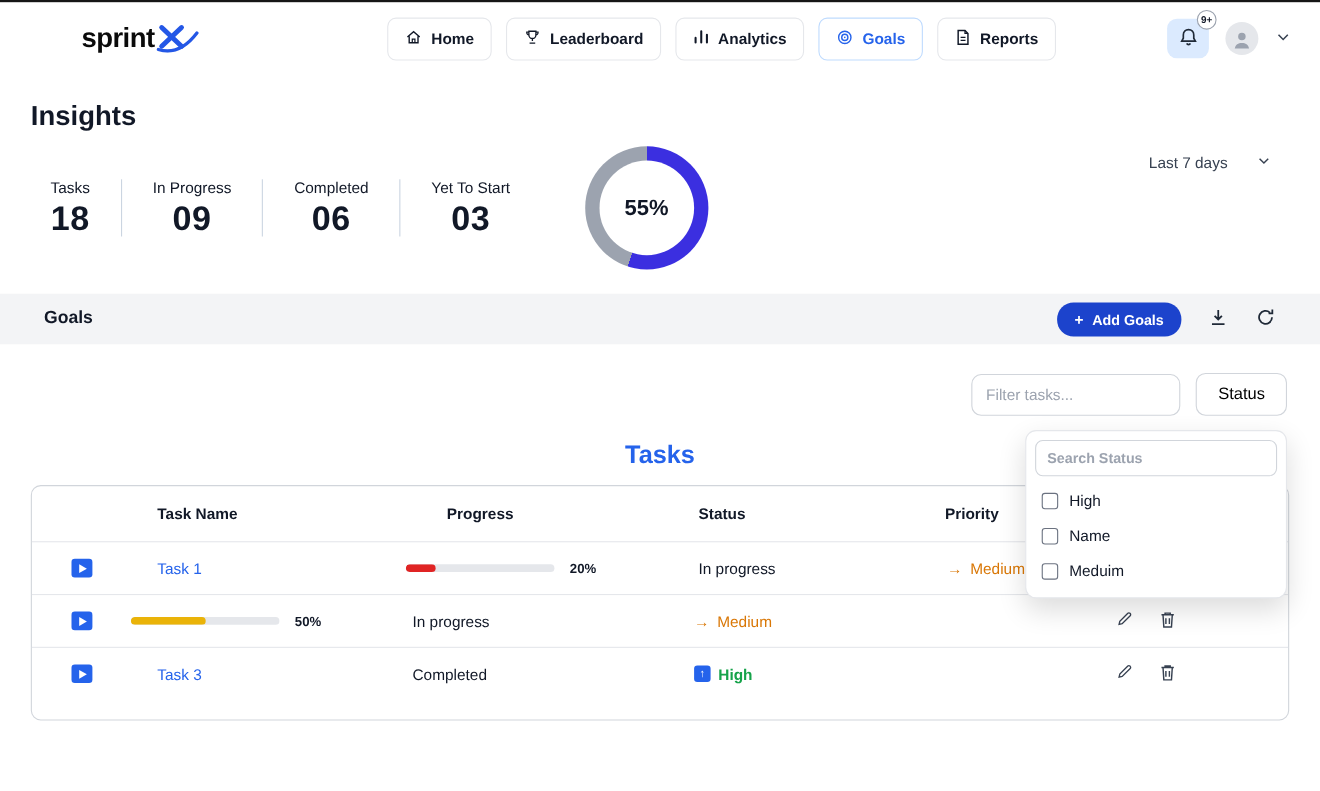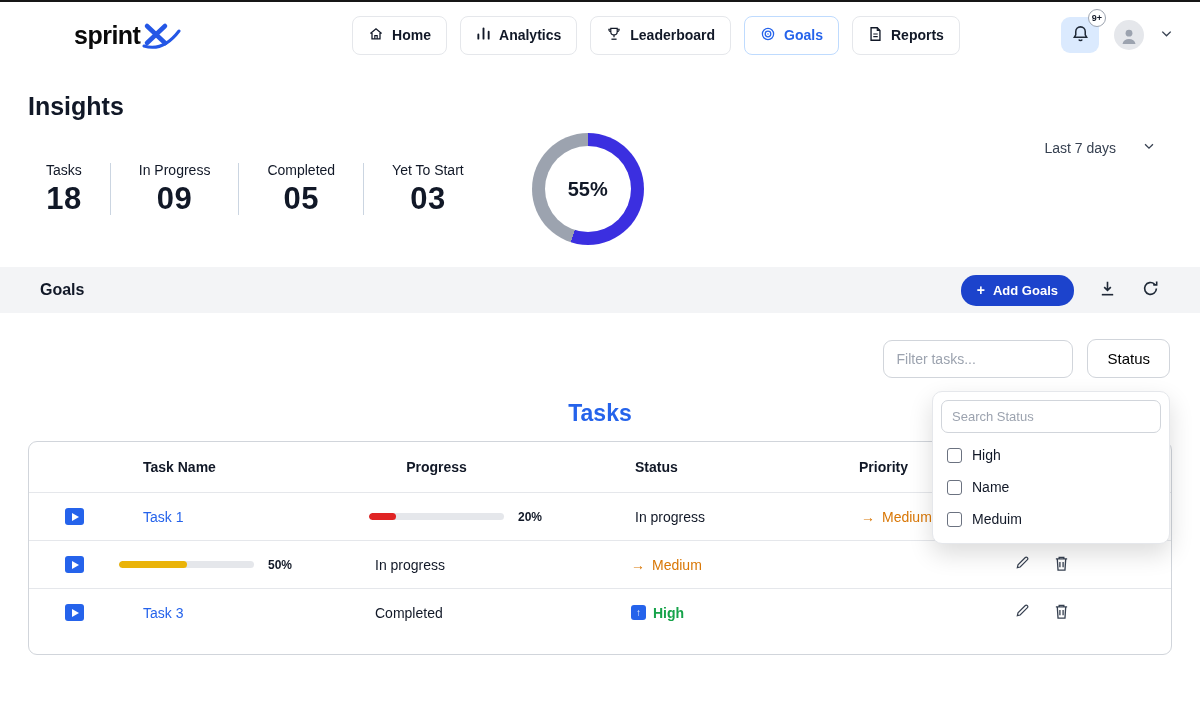--- a/index.html
+++ b/index.html
@@ -83,21 +83,21 @@
   .filter-input::placeholder { color: #9ca3af; }
   .status-btn { padding: 10px 19px; border: 1px solid #d1d5db; border-radius: 9px; background: #fff;
     font-size: 15px; font-family: inherit; cursor: pointer; }
 
   .status-dropdown {
     position: absolute; top: calc(100% + 13px); right: 30px; width: 238px;
     background: #fff; border: 1px solid #e5e7eb; border-radius: 10px;
     box-shadow: 0 10px 25px rgba(0,0,0,0.14); padding: 8px; z-index: 50;
   }
   .status-search { width: 100%; padding: 8px 10px; border: 1px solid #d1d5db; border-radius: 7px;
-    font-size: 13px; font-family: inherit; margin-bottom: 6px; }
+    font-size: 13px; font-family: inherit; margin-bottom: 6px; font-weight: bold; }
   .status-search::placeholder { color: #9ca3af; }
   .status-option { display: flex; align-items: center; gap: 10px; padding: 8px 6px; font-size: 14px; cursor: pointer; }
   .checkbox { width: 15px; height: 15px; border: 1px solid #6b7280; border-radius: 3px; background: #fff; flex: none; }
 
   
   .tasks-title { text-align: center; color: #2563eb; font-size: 23px; font-weight: 700; margin-top: 22px; }
   .table { margin: 14px 28px 0; border: 1px solid #d1d5db; border-radius: 9px; background: #fff; padding-bottom: 18px; }
   .trow { display: grid; grid-template-columns: 90px 250px 260px 230px 230px 1fr; align-items: center; min-height: 48px; }
   .trow.theader { font-weight: 700; font-size: 14px; min-height: 50px; }
   .trow.body-row { border-top: 1px solid #e5e7eb; font-size: 14px; }
@@ -145,37 +145,37 @@
       <span>
         <svg width="16" height="16" viewBox="0 0 20 20">
             <path d="M3 9.5 10 3.5l7 6M5 8.8V16h10V8.8" fill="none" stroke="currentColor" stroke-width="1.6"></path>
             <path d="M8.5 16v-4h3v4" fill="none" stroke="currentColor" stroke-width="1.4"></path>
           </svg>
       </span>
       <span>Home</span>
     </div>
     <div class="nav-item">
       <span>
-        <svg width="15" height="15" viewBox="0 0 16 16">
-            <path d="M2.5 13.5V9M8 13.5V2.5M13.5 13.5V6" stroke="currentColor" stroke-width="2" fill="none" stroke-linecap="round"></path>
-          </svg>
-      </span>
-      <span>Analytics</span>
-    </div>
-    <div class="nav-item">
-      <span>
         <svg width="16" height="16" viewBox="0 0 20 20">
             <path d="M6 3h8v4.2a4 4 0 0 1-8 0z" fill="none" stroke="currentColor" stroke-width="1.5"></path>
             <path d="M6 4H3.5a2.6 2.6 0 0 0 2.7 3" fill="none" stroke="currentColor" stroke-width="1.3"></path>
             <path d="M14 4h2.5a2.6 2.6 0 0 1-2.7 3" fill="none" stroke="currentColor" stroke-width="1.3"></path>
             <path d="M10 11.2V14" stroke="currentColor" stroke-width="1.5"></path>
             <path d="M6.8 16.5h6.4" stroke="currentColor" stroke-width="1.6"></path>
           </svg>
       </span>
       <span>Leaderboard</span>
+    </div>
+    <div class="nav-item">
+      <span>
+        <svg width="15" height="15" viewBox="0 0 16 16">
+            <path d="M2.5 13.5V9M8 13.5V2.5M13.5 13.5V6" stroke="currentColor" stroke-width="2" fill="none" stroke-linecap="round"></path>
+          </svg>
+      </span>
+      <span>Analytics</span>
     </div>
     <div class="nav-item active">
       <span>
         <svg width="16" height="16" viewBox="0 0 20 20">
             <circle cx="10" cy="10" r="7" fill="none" stroke="currentColor" stroke-width="1.6"></circle>
             <circle cx="10" cy="10" r="3.5" fill="none" stroke="currentColor" stroke-width="1.6"></circle>
             <circle cx="10" cy="10" r="0.9" fill="currentColor"></circle>
           </svg>
       </span>
       <span>Goals</span>
@@ -230,21 +230,21 @@
     <div class="stat-value">18</div>
   </div>
   <div class="stat-divider"></div>
   <div class="stat">
     <div class="stat-label">In Progress</div>
     <div class="stat-value">09</div>
   </div>
   <div class="stat-divider"></div>
   <div class="stat">
     <div class="stat-label">Completed</div>
-    <div class="stat-value">05</div>
+    <div class="stat-value">06</div>
   </div>
   <div class="stat-divider"></div>
   <div class="stat">
     <div class="stat-label">Yet To Start</div>
     <div class="stat-value">03</div>
   </div>
 
   <div class="donut" style="background: conic-gradient(rgb(59, 47, 224) 0deg, rgb(59, 47, 224) 55%, rgb(156, 163, 175) 55%, rgb(156, 163, 175) 100%);">
     <div class="donut-inner">55%</div>
   </div>

